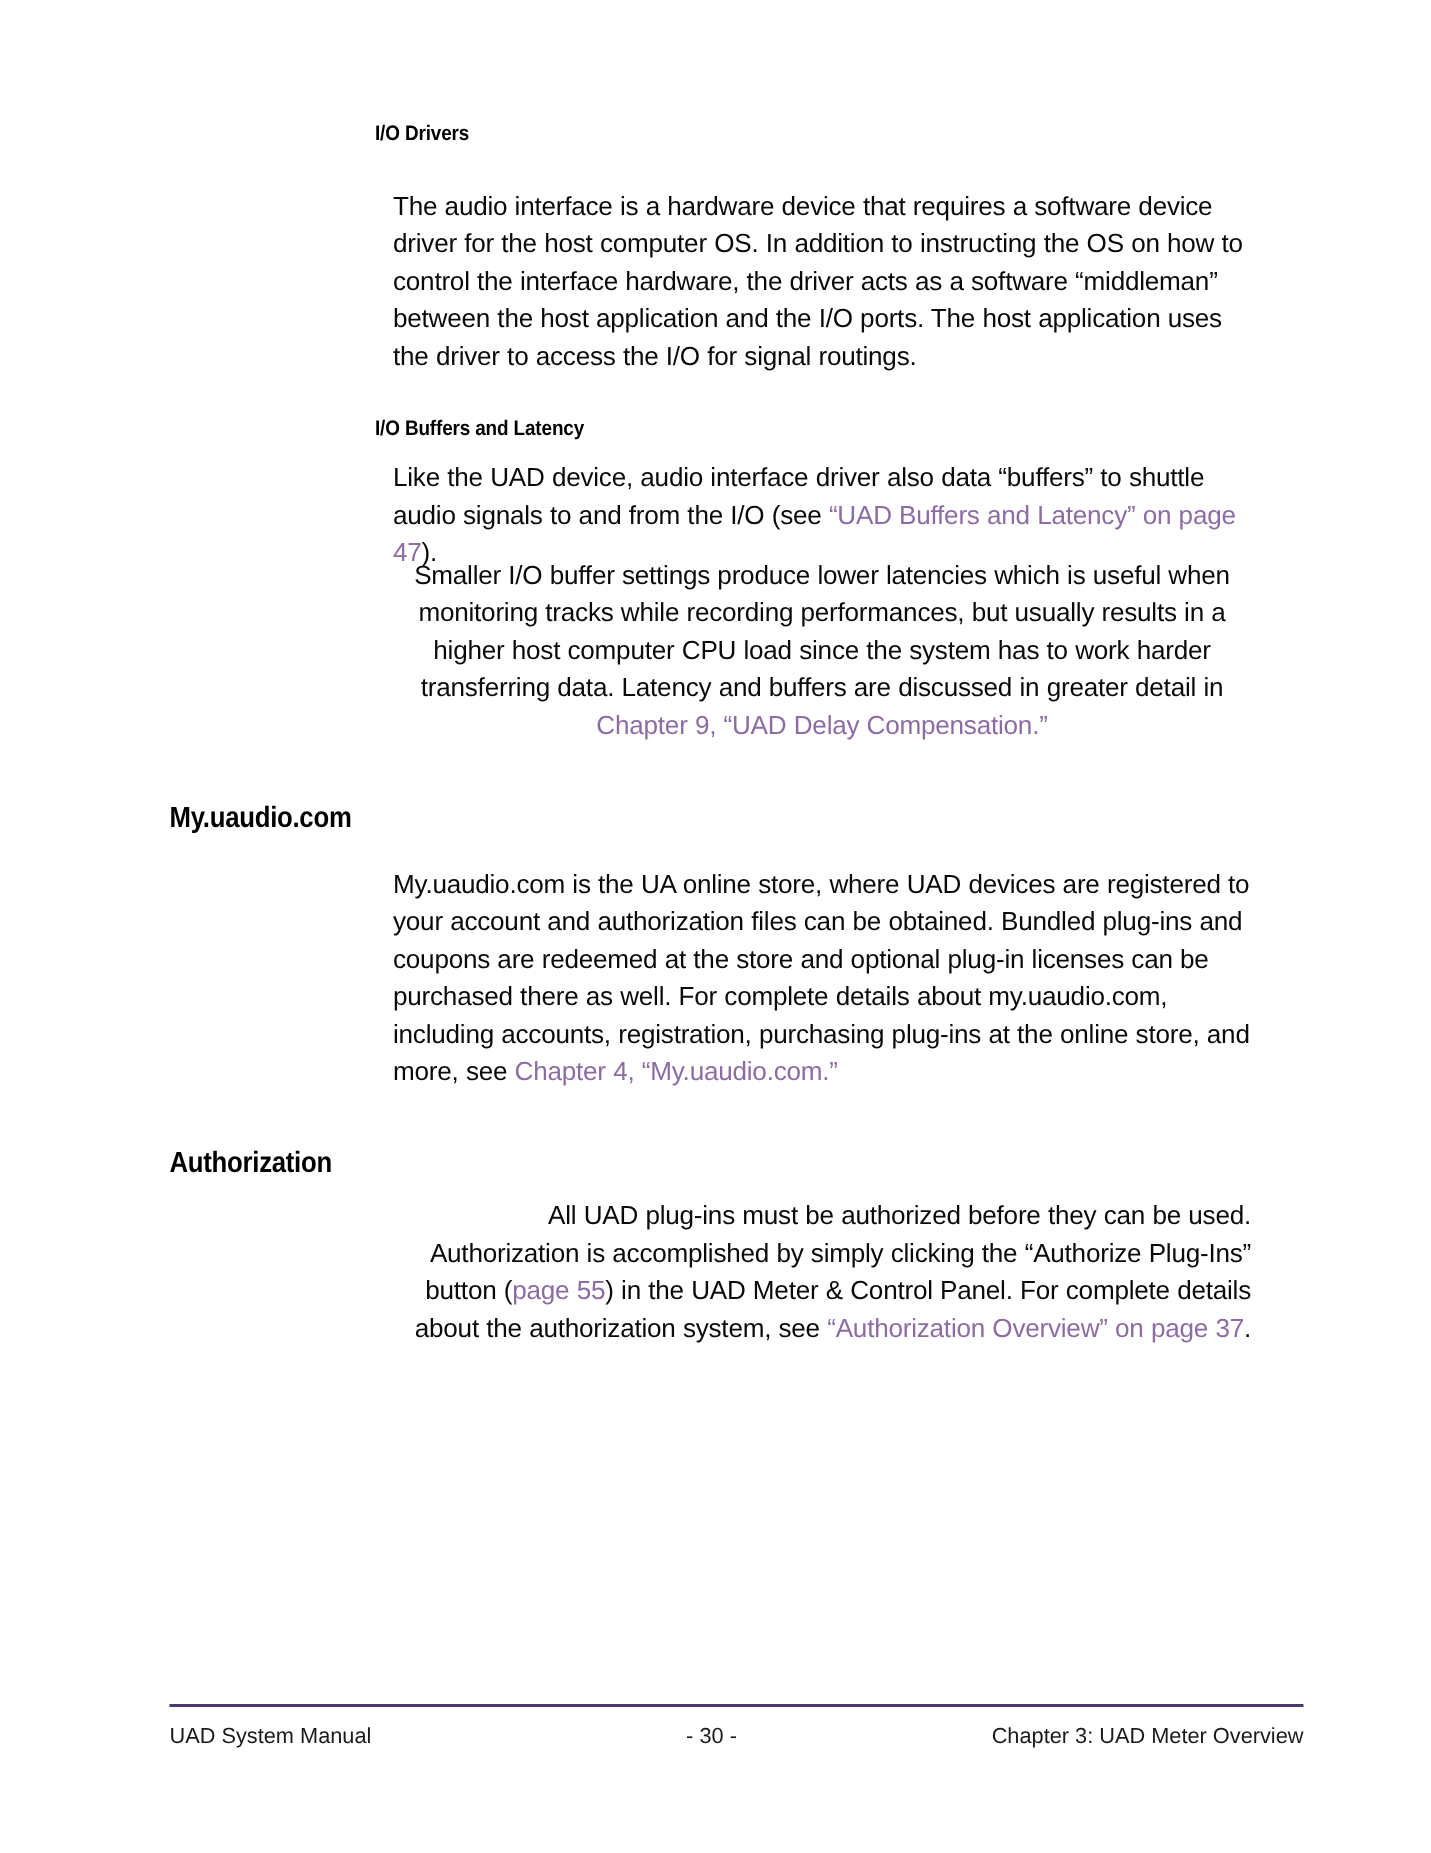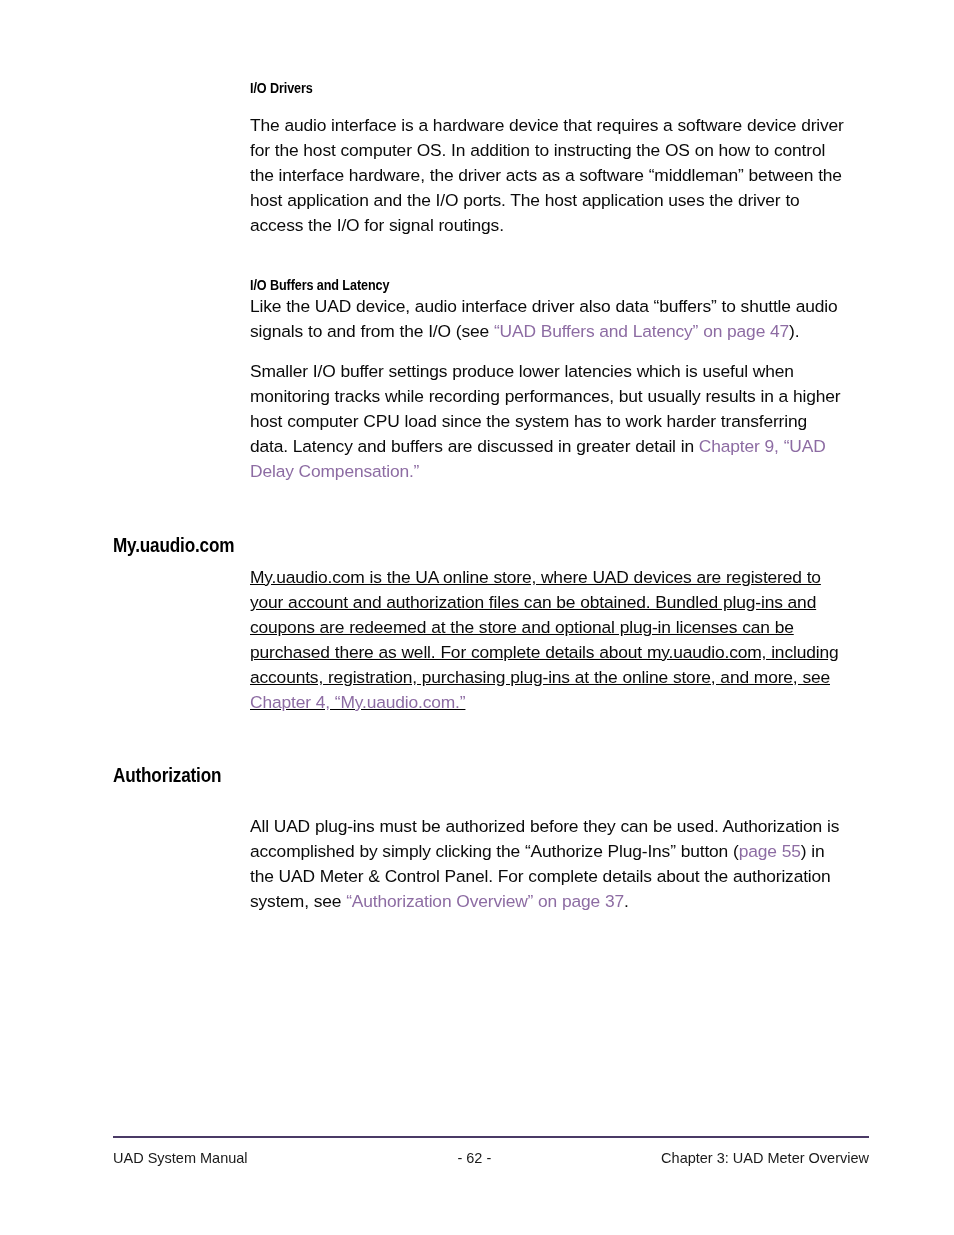--- a/index.html
+++ b/index.html
@@ -61,44 +61,44 @@
     font-weight: bold;
     font-size: 14px;
     letter-spacing: -0.1px;
     color: #000000;
     margin: 0;
     transform: scaleX(0.9);
     transform-origin: left center;
   }
 
   p.body {
-    margin: 0;
+    margin: 12px;
     font-size: 17.4px;
     line-height: 25px;
     color: #0a0a0a;
     letter-spacing: -0.15px;
     word-spacing: 0.2px;
   }
 
   .xref {
     color: #8d6ca3;
   }
 
   
   .pos { position: absolute; left: 0; width: 954px; }
 
   #blk-io-drivers-head   { top: 80px; }
   #blk-io-drivers-body   { top: 113px; }
   #blk-io-buffers-head   { top: 261px; margin-top: 16px; }
   #blk-io-buffers-body   { top: 294px; }
-  #blk-io-buffers-body2  { top: 359px; }
+  #blk-io-buffers-body2  { top: 359px; text-align: center; }
   #blk-myuaudio          { top: 518px; }
-  #blk-myuaudio-body     { top: 565px; text-decoration: underline; }
+  #blk-myuaudio-body     { top: 565px; }
   #blk-authorization     { top: 748px; }
-  #blk-auth-body         { top: 814px; }
+  #blk-auth-body         { top: 786px; text-align: right; }
 
   
   .footer-rule {
     position: absolute;
     left: 113px;
     top: 1136px;
     width: 756px;
     height: 2px;
     background: #4a3a66;
   }
@@ -179,17 +179,17 @@
         <p class="body"><span>All UAD plug-ins must be authorized before they can be used. Authorization is accomplished by simply clicking the “Authorize Plug-Ins” button (</span><span class="xref">page 55</span><span>) in the UAD Meter &amp; Control Panel. For complete details about the authorization system, see </span><span class="xref">“Authorization Overview” on page 37</span><span>.</span></p>
       </div>
     </div>
 
   </div>
 
   <div class="footer-rule"></div>
 
   <div class="footer">
     <div class="footer-left">UAD System Manual</div>
-    <div class="footer-center">- 62 -</div>
+    <div class="footer-center">- 30 -</div>
     <div class="footer-right">Chapter 3: UAD Meter Overview</div>
   </div>
 
 </div>
 
 </body></html>

